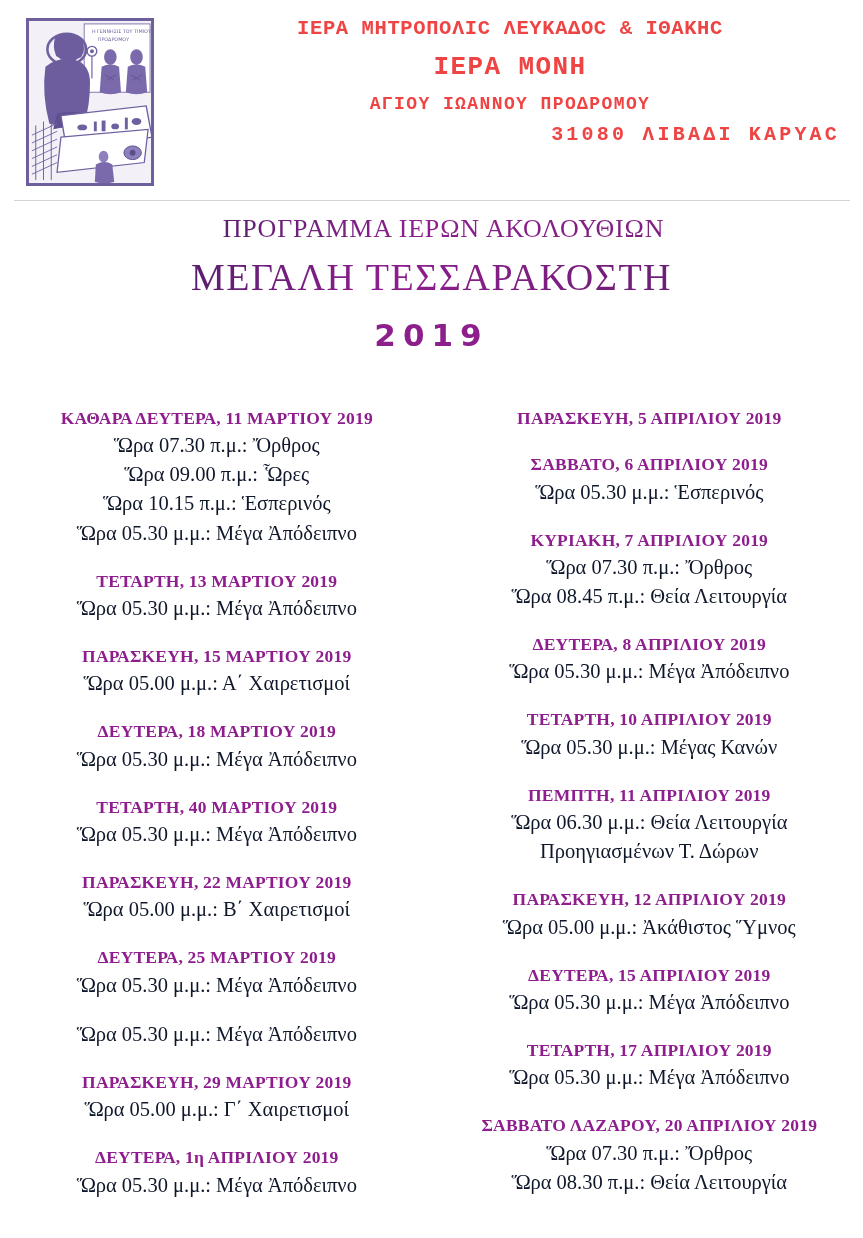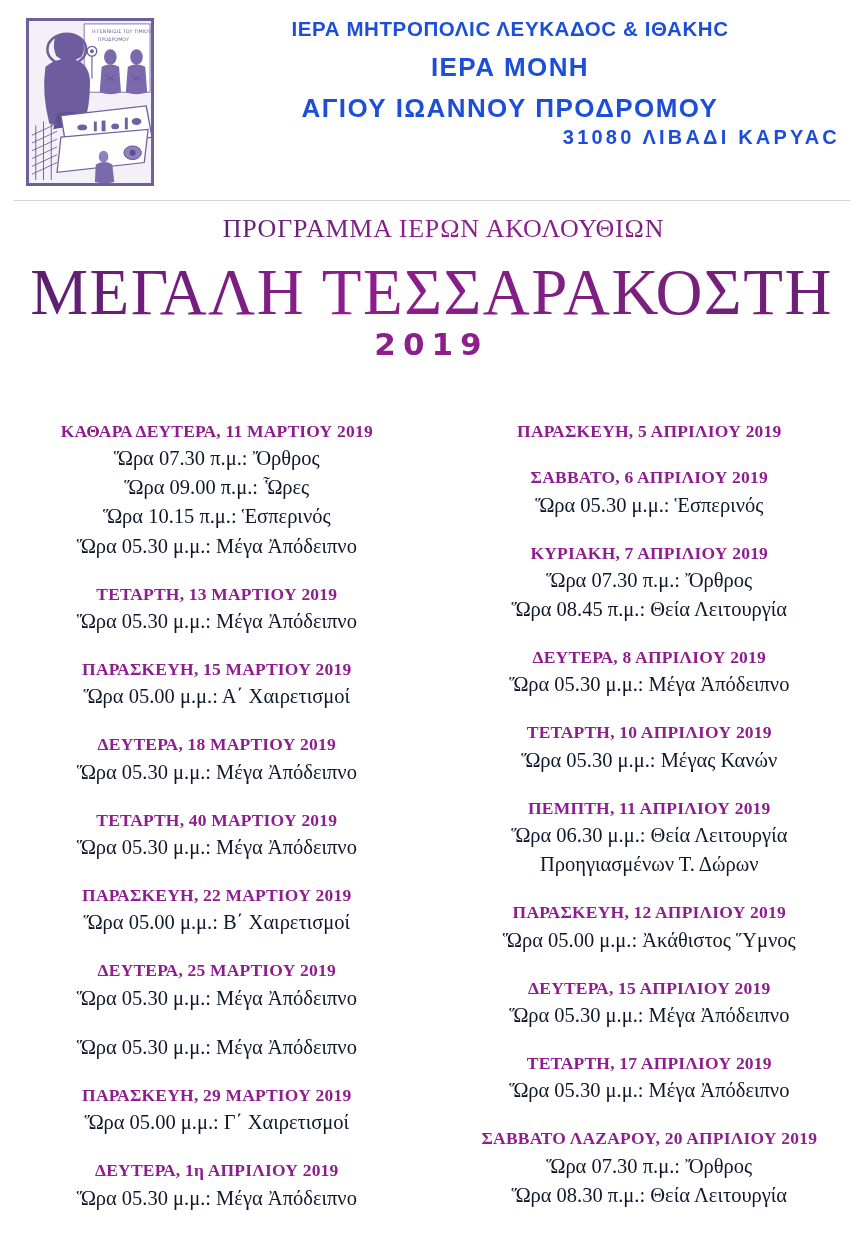--- a/index.html
+++ b/index.html
@@ -35,29 +35,29 @@
   .icon-frame svg { display: block; width: 100%; height: 100%; }
 
   .masthead {
     position: absolute;
     left: 180px;
     top: 18px;
     width: 660px;
     text-align: center;
   }
   .mh-line {
-    font-family: Liberation Sans, sans-serif;
-    color: #1d4ed8;
+    font-family: Liberation Mono, monospace;
+    color: #ef4444;
     font-weight: bold;
     line-height: 1.06;
     white-space: nowrap;
   }
   .mh-1 { font-size: 20.5px; letter-spacing: 0.6px; margin-bottom: 14px; }
   .mh-2 { font-size: 26px; letter-spacing: 1.4px; margin-bottom: 14px; }
-  .mh-3 { font-size: 26px; letter-spacing: 1.4px; margin-bottom: 4px; }
+  .mh-3 { font-size: 18px; letter-spacing: 1.4px; margin-bottom: 10px; }
   .mh-4 { font-size: 20px; letter-spacing: 3.2px; text-align: right; }
 
   .rule {
     position: absolute;
     left: 14px;
     top: 200px;
     width: 836px;
     height: 1px;
     background: #d3d3d8;
   }
@@ -78,43 +78,43 @@
     background: linear-gradient(90deg, #5d2070 0%, #8d1f8d 45%, #7e2080 100%);
     -webkit-background-clip: text;
     background-clip: text;
     -webkit-text-fill-color: transparent;
     display: inline-block;
     margin-left: 24px;
   }
   .maintitle {
     margin-top: 14px;
     font-family: "Liberation Serif", serif;
-    font-size: 65px;
+    font-size: 38px;
     letter-spacing: 1.5px;
     background: linear-gradient(90deg, #5a1f6e 0%, #8e1d8e 40%, #7c1f80 75%, #6a1f76 100%);
     -webkit-background-clip: text;
     background-clip: text;
     -webkit-text-fill-color: transparent;
     color: #7b1f7b;
     display: inline-block;
     line-height: 1.05;
   }
   .yeartitle {
-    margin-top: 0;
+    margin-top: 19px;
     font-family: "DejaVu Sans", sans-serif;
     font-size: 31px;
     font-weight: bold;
     color: #8d1f8d;
     letter-spacing: 7px;
   }
 
   
   .columns {
     position: absolute;
-    top: 418px;
+    top: 405px;
     left: 0;
     width: 863px;
     display: flex;
     gap: 20px;
   }
   .col {
     width: 431px;
     box-sizing: border-box;
   }
   .col-left  { padding: 0 18px 0 30px; }

